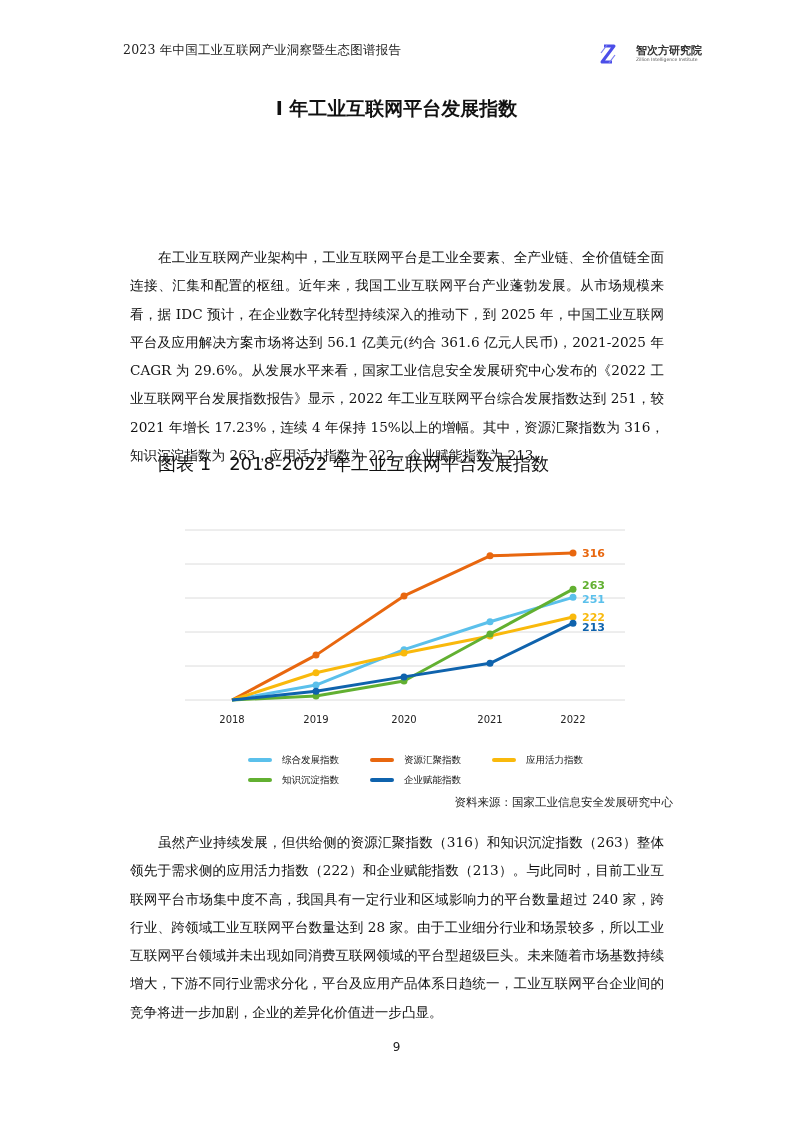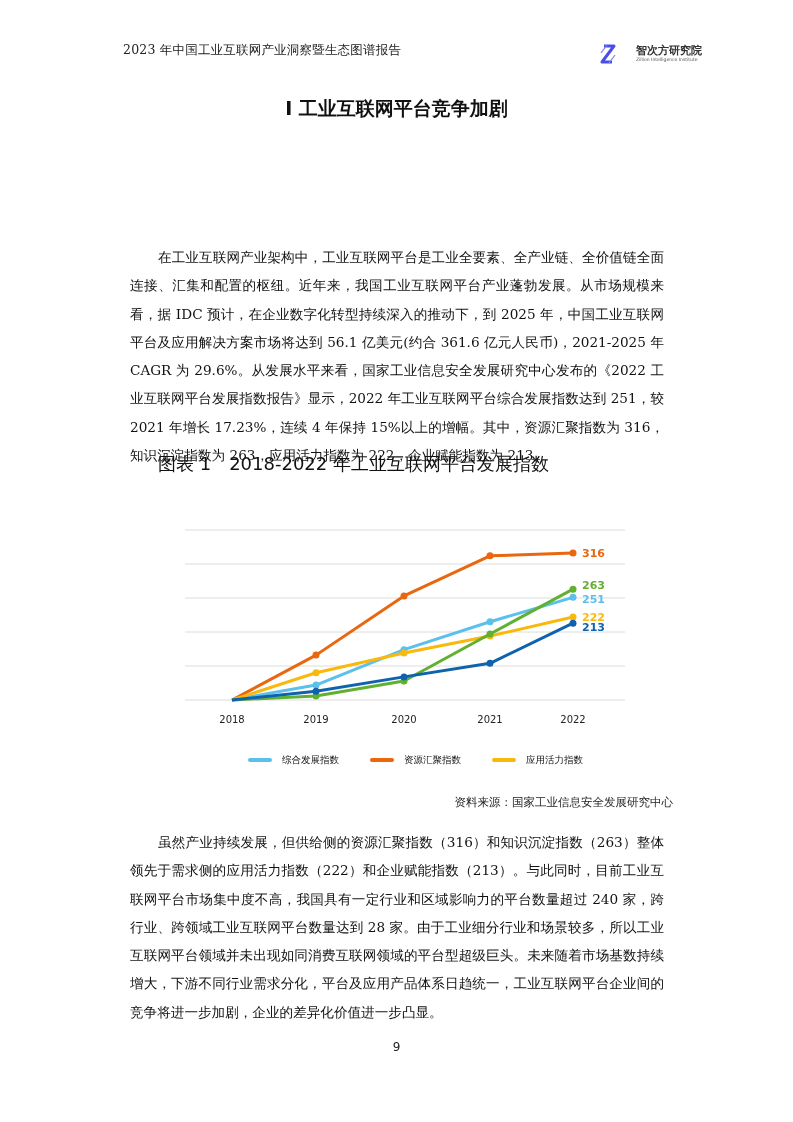--- a/index.html
+++ b/index.html
@@ -46,21 +46,21 @@
       <path d="M9 2 L3 10" stroke="#7b7ff0" stroke-width="1.2"></path>
       <path d="M17 12 L11 20" stroke="#7b7ff0" stroke-width="1.2"></path>
     </svg>
     <div class="logo-text">
       <span class="logo-cn">智次方研究院</span>
       <span class="logo-en">Zillion Intelligence Institute</span>
     </div>
   </div>
 </div>
 
-<div class="section-title">I 工业互联网平台竞争加剧</div>
+<div class="section-title">I 年工业互联网平台发展指数</div>
 
 <div class="insight-title">
 </div>
 
 <div class="para p1">
   <p>在工业互联网产业架构中，工业互联网平台是工业全要素、全产业链、全价值链全面连接、汇集和配置的枢纽。近年来，我国工业互联网平台产业蓬勃发展。从市场规模来看，据 IDC 预计，在企业数字化转型持续深入的推动下，到 2025 年，中国工业互联网平台及应用解决方案市场将达到 56.1 亿美元(约合 361.6 亿元人民币)，2021-2025 年 CAGR 为 29.6%。从发展水平来看，国家工业信息安全发展研究中心发布的《2022 工业互联网平台发展指数报告》显示，2022 年工业互联网平台综合发展指数达到 251，较 2021 年增长 17.23%，连续 4 年保持 15%以上的增幅。其中，资源汇聚指数为 316，知识沉淀指数为 263，应用活力指数为 222，企业赋能指数为 213。</p>
 </div>
 
 <div class="fig-caption">图表 1　2018-2022 年工业互联网平台发展指数</div>
 
@@ -116,20 +116,30 @@
       </div>
       <div class="legend-item">
         <span class="legend-swatch" style="background: rgb(232, 103, 15);"></span>
         <span>资源汇聚指数</span>
       </div>
       <div class="legend-item">
         <span class="legend-swatch" style="background: rgb(249, 185, 12);"></span>
         <span>应用活力指数</span>
       </div>
     </div>
+    <div class="legend-row">
+      <div class="legend-item">
+        <span class="legend-swatch" style="background: rgb(98, 176, 49);"></span>
+        <span>知识沉淀指数</span>
+      </div>
+      <div class="legend-item">
+        <span class="legend-swatch" style="background: rgb(15, 99, 173);"></span>
+        <span>企业赋能指数</span>
+      </div>
+    </div>
   </div>
 
 <div class="source">资料来源：国家工业信息安全发展研究中心</div>
 
 <div class="para p2">
   <p>虽然产业持续发展，但供给侧的资源汇聚指数（316）和知识沉淀指数（263）整体领先于需求侧的应用活力指数（222）和企业赋能指数（213）。与此同时，目前工业互联网平台市场集中度不高，我国具有一定行业和区域影响力的平台数量超过 240 家，跨行业、跨领域工业互联网平台数量达到 28 家。由于工业细分行业和场景较多，所以工业互联网平台领域并未出现如同消费互联网领域的平台型超级巨头。未来随着市场基数持续增大，下游不同行业需求分化，平台及应用产品体系日趋统一，工业互联网平台企业间的竞争将进一步加剧，企业的差异化价值进一步凸显。</p>
 </div>
 
 <div class="page-num">9</div>
 

